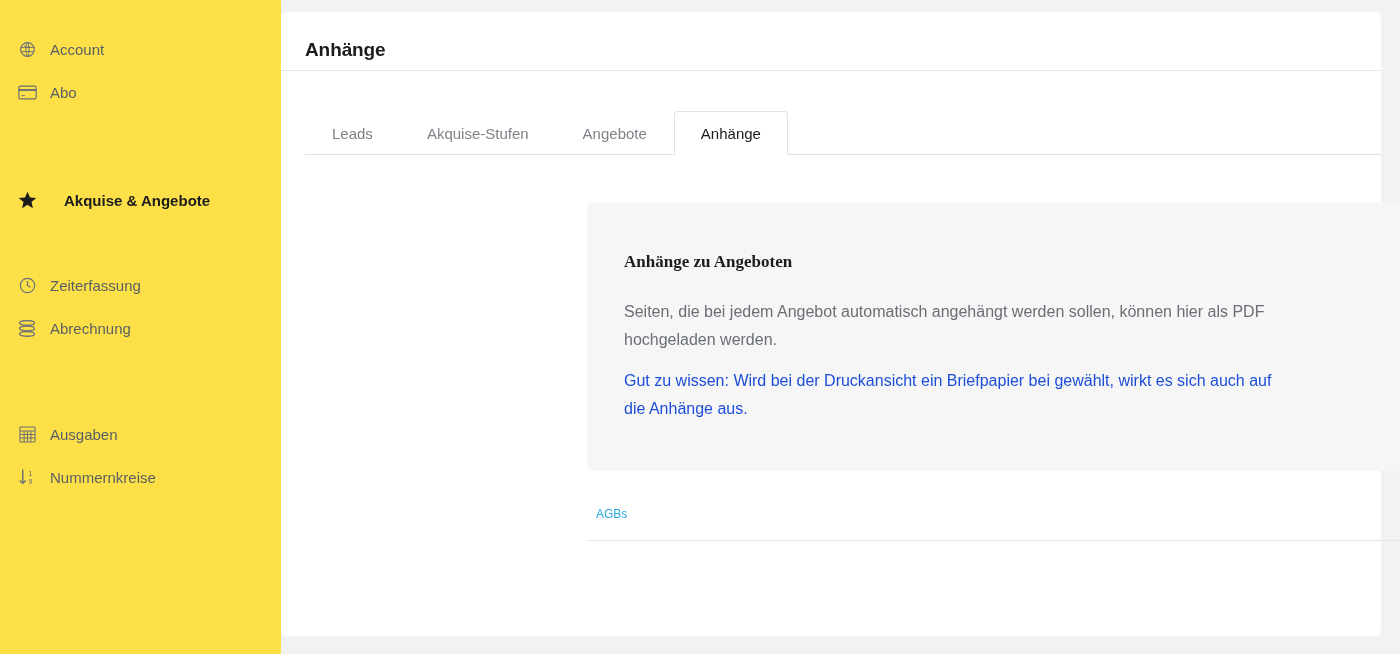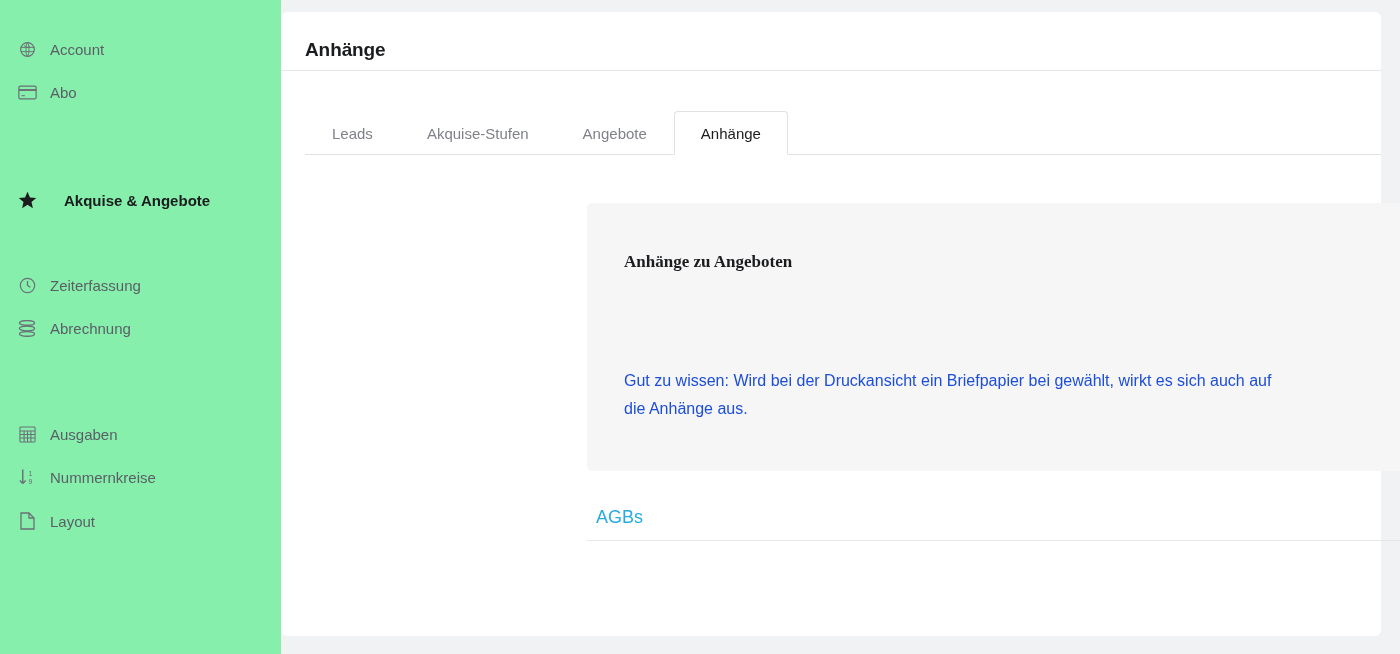--- a/index.html
+++ b/index.html
@@ -8,21 +8,21 @@
     width: 1400px; height: 654px;
     background: #f1f2f4;
     font-family: "Liberation Sans", sans-serif;
     overflow: hidden;
   }
 
   
   #sidebar {
     position: absolute; left: 0; top: 0;
     width: 281px; height: 654px;
-    background: #86efac;
+    background: #fde047;
   }
   .nav-item {
     position: absolute;
     left: 0; width: 281px; height: 34px;
     display: flex; align-items: center;
     cursor: pointer;
   }
   .nav-icon {
     width: 26px; margin-left: 14px;
     display: flex; align-items: center; justify-content: center;
@@ -119,21 +119,21 @@
 
   
   #attachment-row {
     position: absolute;
     left: 306px; top: 479px;
     width: 1052px; height: 50px;
     border-bottom: 1px solid #e6e7e9;
   }
   #attachment-name {
     position: absolute; left: 9px; top: 16px;
-    font-size: 18px; color: #29abe2;
+    font-size: 12px; color: #29abe2;
     cursor: pointer;
   }
 </style>
 </head>
 <body>
 
 <div id="sidebar">
 
   <div class="nav-item" style="top:32px">
     <span class="nav-icon">
@@ -202,29 +202,20 @@
     <span class="nav-icon">
       <svg width="19" height="18" viewBox="0 0 20 19" fill="none" stroke="currentColor" stroke-width="1.5">
         <path d="M5 1.5v15M5 16.5l-3-3.4M5 16.5l3-3.4"></path>
         <text x="11" y="8.2" font-family="Liberation Sans, sans-serif" font-size="7.5" fill="currentColor" stroke="none">1</text>
         <text x="11" y="17.4" font-family="Liberation Sans, sans-serif" font-size="7.5" fill="currentColor" stroke="none">9</text>
       </svg>
     </span>
     <span class="nav-label">Nummernkreise</span>
   </div>
 
-  <div class="nav-item" style="top:504px">
-    <span class="nav-icon">
-      <svg width="15" height="18" viewBox="0 0 15 18" fill="none" stroke="currentColor" stroke-width="1.3">
-        <path d="M1 1h8l5 5v11H1z"></path>
-        <path d="M9 1v5h5"></path>
-      </svg>
-    </span>
-    <span class="nav-label">Layout</span>
-  </div>
 
 </div>
 
 <div id="main-card">
 
   <div id="card-header">
     <div id="page-title">Anhänge</div>
   </div>
 
   <div id="tabbar">
@@ -232,20 +223,21 @@
     <div id="tabs">
       <div class="tab">Leads</div>
       <div class="tab">Akquise-Stufen</div>
       <div class="tab">Angebote</div>
       <div class="tab active">Anhänge</div>
     </div>
   </div>
 
   <div id="info-panel">
     <div id="info-heading">Anhänge zu Angeboten</div>
+    <div id="info-body">Seiten, die bei jedem Angebot automatisch angehängt werden sollen, können hier als PDF hochgeladen werden.</div>
     <div id="info-note">Gut zu wissen: Wird bei der Druckansicht ein Briefpapier bei gewählt, wirkt es sich auch auf die Anhänge aus.</div>
 
   </div>
 
   <div id="attachment-row">
     <span id="attachment-name">AGBs</span>
 
   </div>
 
 </div>

